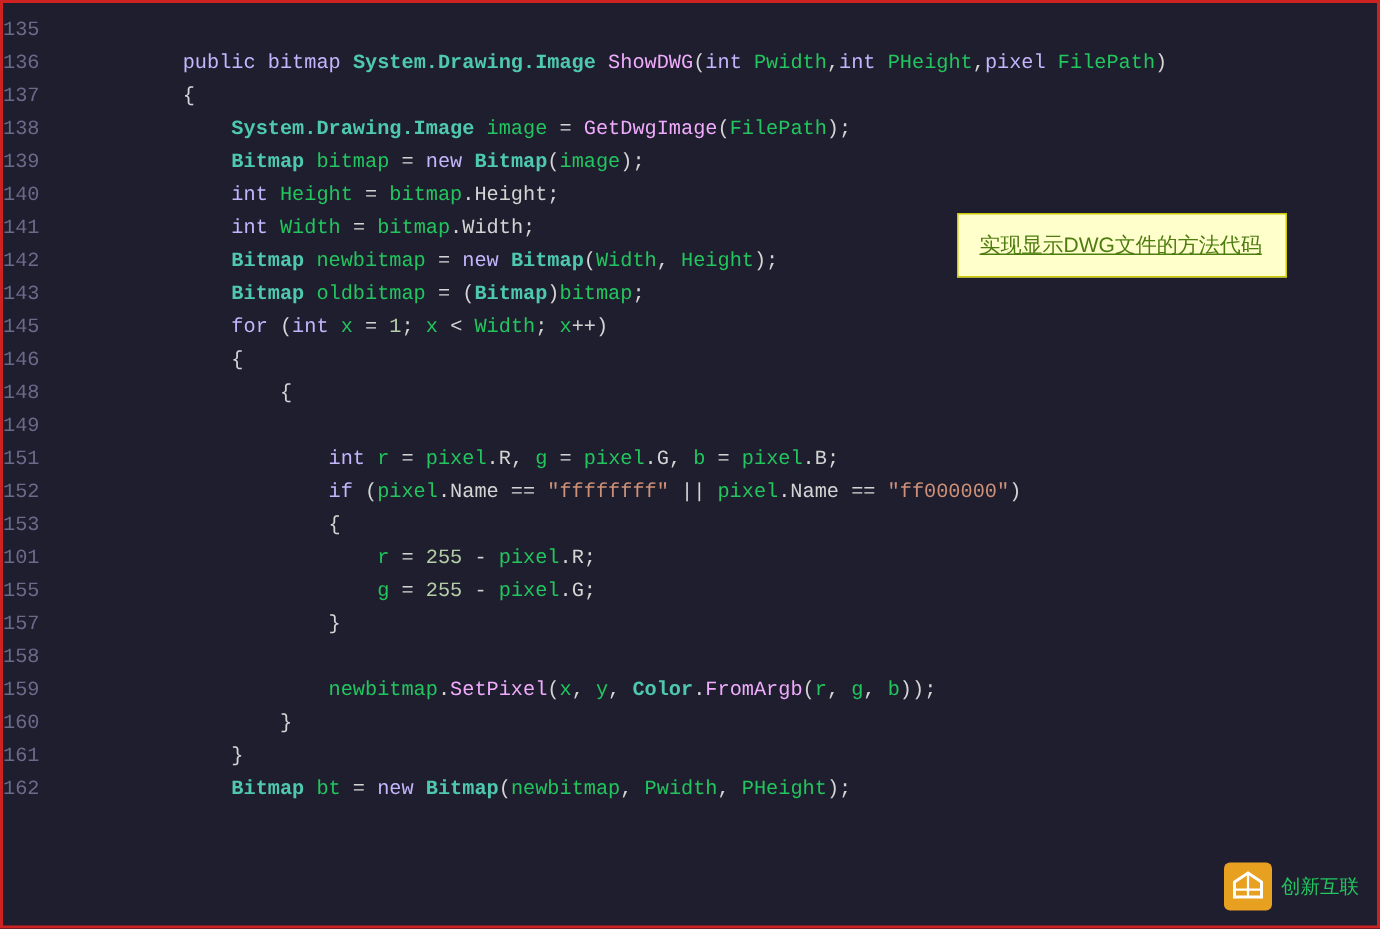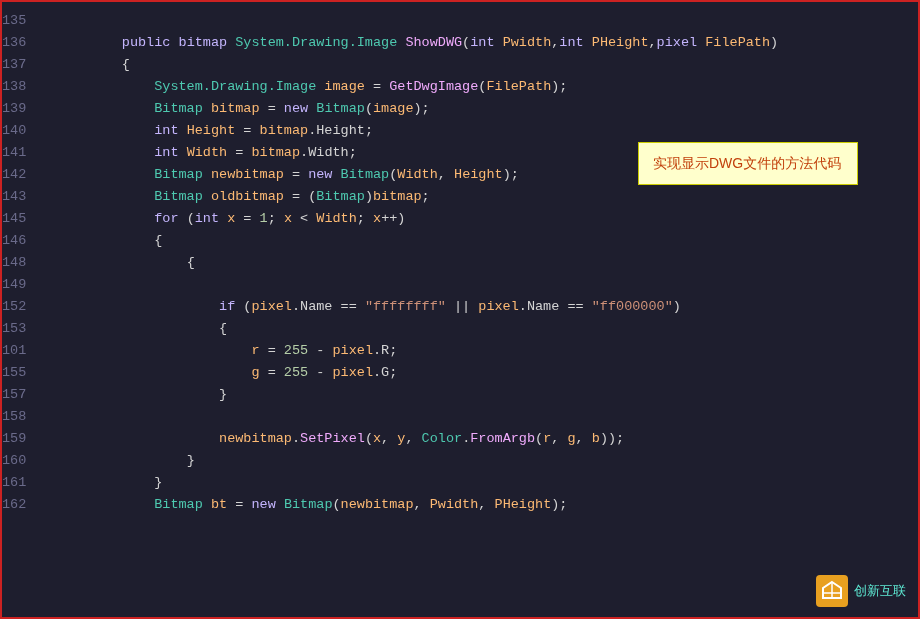--- a/index.html
+++ b/index.html
@@ -50,40 +50,41 @@
 
     .line-content {
       flex: 1;
       color: #d4d4d4;
       white-space: pre;
       font-size: 13.5px;
     }
 
     
     .kw { color: #c4b5fd; } 
-    .type { color: #4ec9b0; } 
+    .type { color: #4ec9b0; font-weight: bold; } 
     .method { color: #f0abfc; } 
-    .param { color: #fdba74; } 
+    .param { color: #22c55e; } 
     .str { color: #ce9178; } 
     .num { color: #b5cea8; }
     .punct { color: #d4d4d4; }
 
     .tooltip-box {
       position: absolute;
       top: 140px;
       right: 60px;
       background-color: #ffffcc;
       border: 1px solid #cccc00;
       padding: 10px 14px;
       width: 220px;
       font-family: 'Microsoft YaHei', SimSun, sans-serif;
       font-size: 14px;
-      color: #c2410c;
+      color: #4d7c0f;
       line-height: 1.5;
       z-index: 10;
+      text-decoration: underline;
     }
 
     .watermark {
       position: absolute;
       bottom: 10px;
       right: 12px;
       display: flex;
       align-items: center;
       gap: 6px;
     }
@@ -95,21 +96,21 @@
       border-radius: 4px;
       display: flex;
       align-items: center;
       justify-content: center;
       font-size: 18px;
       color: white;
       font-weight: bold;
     }
 
     .watermark-text {
-      color: #5eead4;
+      color: #22c55e;
       font-family: Liberation Sans, sans-serif;
       font-size: 13px;
     }
   </style>
 </head>
 <body>
 
 <div class="code-container">
   <div class="code-area">
 
@@ -174,20 +175,24 @@
       <span class="line-number">148</span>
       <span class="line-content">                <span class="punct">{</span></span>
     </div>
 
     <div class="code-line">
       <span class="line-number">149</span>
       <span class="line-content"></span>
     </div>
 
 
+    <div class="code-line">
+      <span class="line-number">151</span>
+      <span class="line-content">                    <span class="kw">int</span> <span class="param">r</span> = <span class="param">pixel</span>.R, <span class="param">g</span> = <span class="param">pixel</span>.G, <span class="param">b</span> = <span class="param">pixel</span>.B;</span>
+    </div>
 
     <div class="code-line">
       <span class="line-number">152</span>
       <span class="line-content">                    <span class="kw">if</span> (<span class="param">pixel</span>.Name == <span class="str">"ffffffff"</span> || <span class="param">pixel</span>.Name == <span class="str">"ff000000"</span>)</span>
     </div>
 
     <div class="code-line">
       <span class="line-number">153</span>
       <span class="line-content">                    <span class="punct">{</span></span>
     </div>

